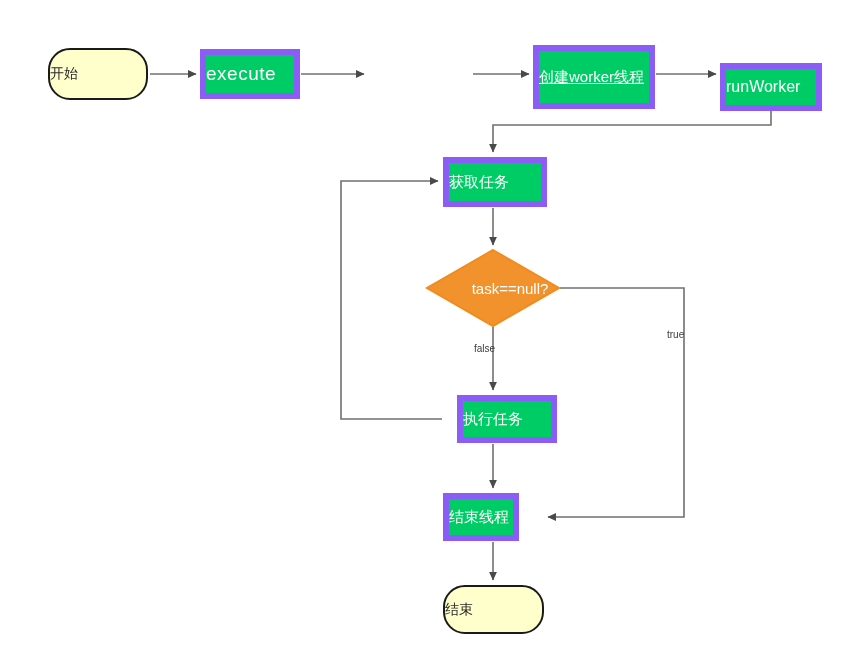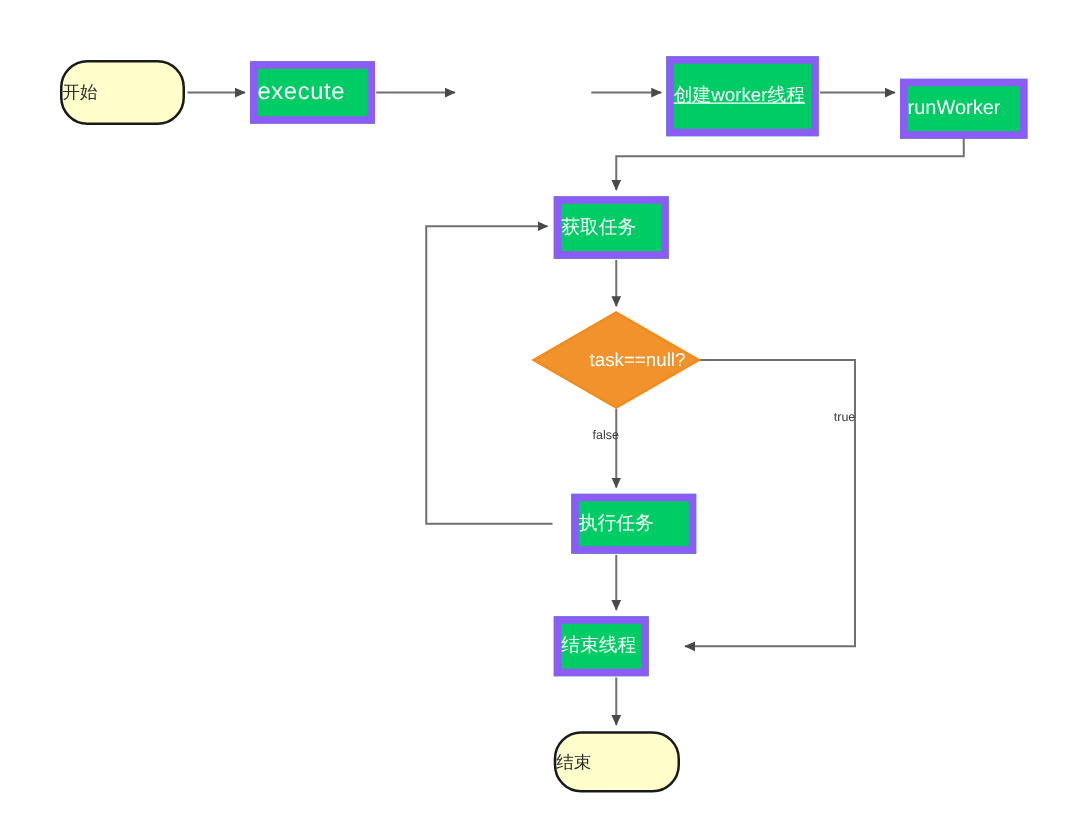--- a/index.html
+++ b/index.html
@@ -124,21 +124,21 @@
 
 
   <div class="node node-process" style="left:533px; top:45px; width:122px; height:64px;text-decoration:underline;">
     <span>创建worker线程</span>
   </div>
 
   <div class="node node-process" style="left:720px; top:50px; width:102px; height:48px; font-size:16px;margin-top:13px;">
     <span>runWorker</span>
   </div>
 
-  <div class="node node-process" style="left:443px; top:157px; width:92px; height:50px;">
+  <div class="node node-process" style="left:443px; top:157px; width:104px; height:50px;">
     <span>获取任务</span>
   </div>
 
   <div class="node-decision-wrap" style="left:444px; top:250px; width:132px; height:76px;">
     <span class="node-decision-label">task==null?</span>
   </div>
 
   <div class="node node-process" style="left:443px; top:395px; width:100px; height:48px;margin-left:14px;">
     <span>执行任务</span>
   </div>

